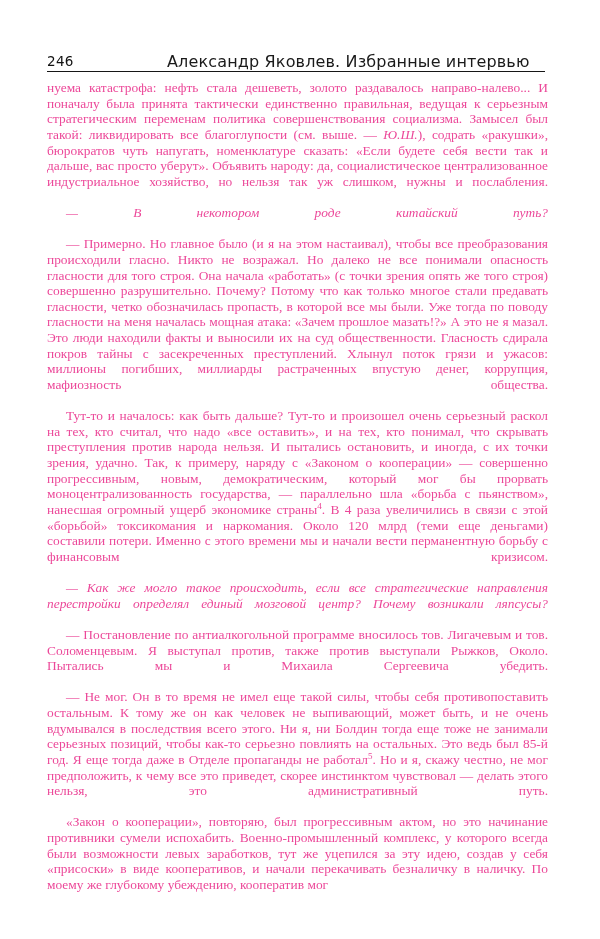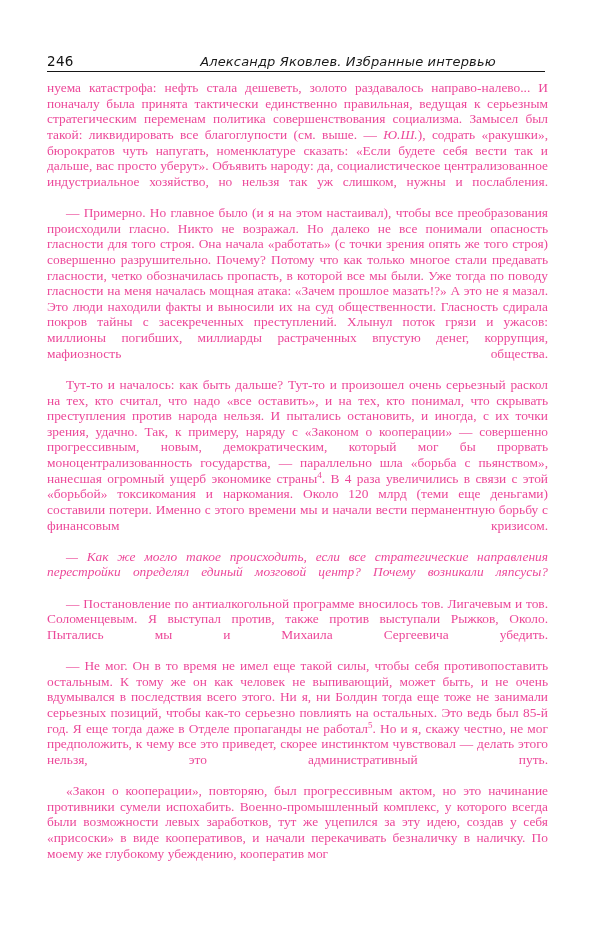--- a/index.html
+++ b/index.html
@@ -39,28 +39,27 @@
   .folio {
     font-family: "DejaVu Sans", "Liberation Sans", sans-serif;
     font-size: 13.5px;
     letter-spacing: 0.3px;
     color: #111;
     width: 120px;
     flex: 0 0 120px;
   }
   .head-title {
     font-family: "DejaVu Sans", "Liberation Sans", sans-serif;
-    font-size: 13px;
+    font-size: 16px;
     letter-spacing: 0.15px;
     color: #1a1a1a;
     flex: 1 1 auto;
     text-align: center;
     padding-right: 16px;
     white-space: nowrap;
-    font-style: italic;
   }
   .head-rule {
     position: absolute;
     left: 47px;
     top: 71px;
     width: 498px;
     height: 1.4px;
     background: #161616;
   }
 
@@ -118,20 +117,21 @@
   <div class="running-head">
     <span class="folio">246</span>
     <span class="head-title">Александр Яковлев. Избранные интервью</span>
   </div>
   <div class="head-rule"></div>
 
   <div class="textblock">
 
     <p class="para cont">нуема катастрофа: нефть стала дешеветь, золото раздавалось направо-нале­во... И поначалу была принята тактически единственно правильная, веду­щая к серьезным стратегическим переменам политика совершенствования социализма. Замысел был такой: ликвидировать все благоглупости (см. вы­ше. — <span class="ital">Ю.Ш.</span>), содрать «ракушки», бюрократов чуть напугать, номенклатуре сказать: «Если будете себя вести так и дальше, вас просто уберут». Объявить народу: да, социалистическое централизованное индустриальное хозяйство, но нельзя так уж слишком, нужны и послабления.</p>
 
+    <p class="para qline">— В некотором роде китайский путь?</p>
 
     <p class="para indent">— Примерно. Но главное было (и я на этом настаивал), чтобы все преоб­разования происходили гласно. Никто не возражал. Но далеко не все пони­мали опасность гласности для того строя. Она начала «работать» (с точки зрения опять же того строя) совершенно разрушительно. Почему? Потому что как только многое стали предавать гласности, четко обозначилась про­пасть, в которой все мы были. Уже тогда по поводу гласности на меня нача­лась мощная атака: «Зачем прошлое мазать!?» А это не я мазал. Это люди находили факты и выносили их на суд общественности. Гласность сдирала покров тайны с засекреченных преступлений. Хлынул поток грязи и ужасов: миллионы погибших, миллиарды растраченных впустую денег, коррупция, мафиозность общества.</p>
 
     <p class="para indent">Тут-то и началось: как быть дальше? Тут-то и произошел очень серьез­ный раскол на тех, кто считал, что надо «все оставить», и на тех, кто пони­мал, что скрывать преступления против народа нельзя. И пытались остано­вить, и иногда, с их точки зрения, удачно. Так, к примеру, наряду с «Законом о кооперации» — совершенно прогрессивным, новым, демократическим, который мог бы прорвать моноцентрализованность государства, — парал­лельно шла «борьба с пьянством», нанесшая огромный ущерб экономике страны<sup class="fn">4</sup>. В 4 раза увеличились в связи с этой «борьбой» токсикомания и наркомания. Около 120 млрд (теми еще деньгами) составили потери. Имен­но с этого времени мы и начали вести перманентную борьбу с финансовым кризисом.</p>
 
     <p class="para qline">— Как же могло такое происходить, если все стратегические направления перестройки определял единый мозговой центр? Почему возникали ляпсусы?</p>
 
     <p class="para indent">— Постановление по антиалкогольной программе вносилось тов. Лигаче­вым и тов. Соломенцевым. Я выступал против, также против выступали Рыжков, Около. Пытались мы и Михаила Сергеевича убедить.</p>
 
 

